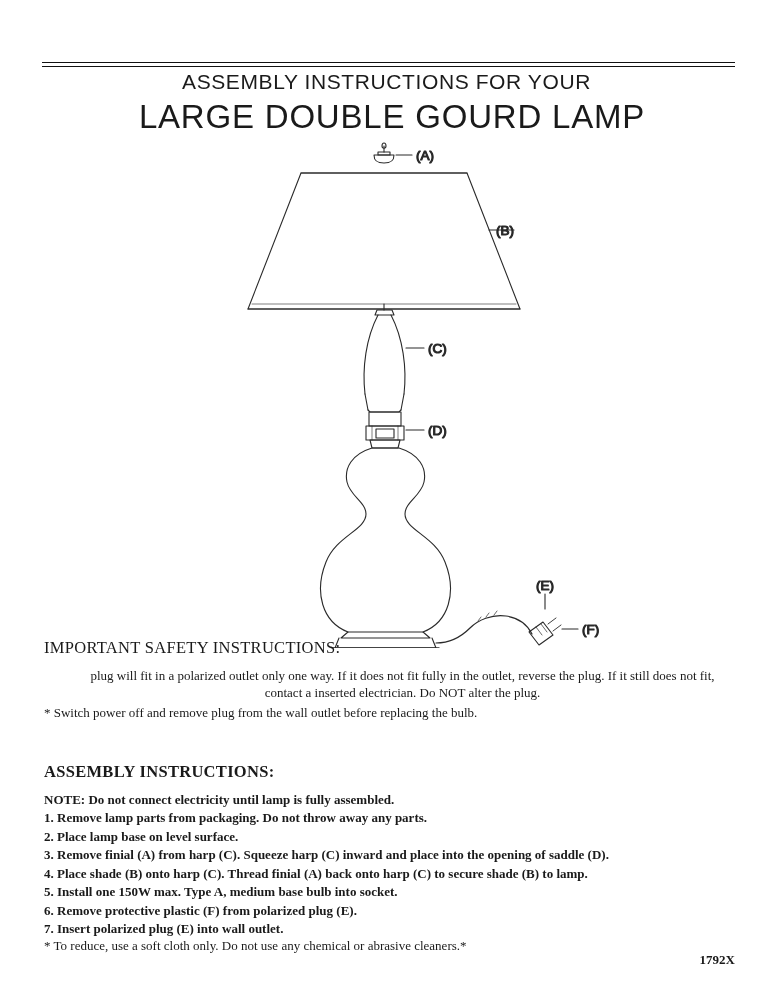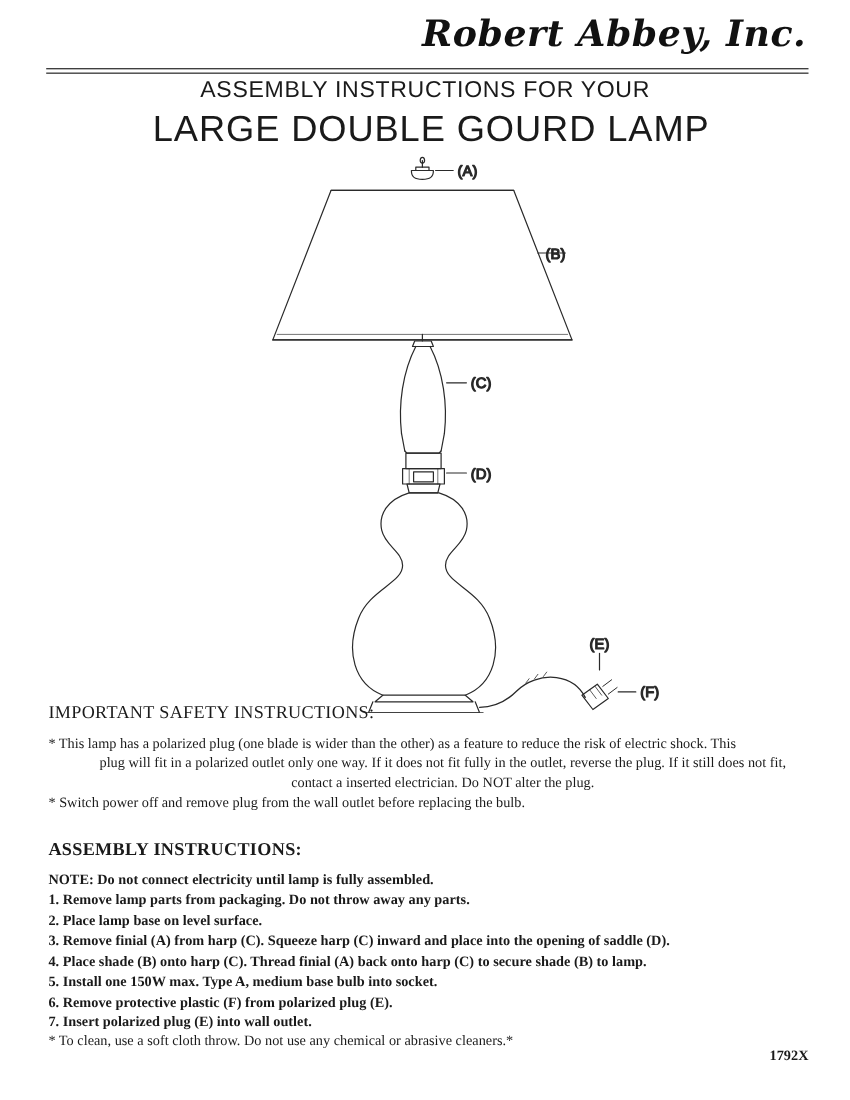--- a/index.html
+++ b/index.html
@@ -147,23 +147,20 @@
     font-size: 13px;
     font-weight: bold;
     font-family: "Liberation Serif", serif;
   }
 </style>
 </head>
 <body>
 
 <div class="page">
 
-  <div class="brand-wrap">
-    <div class="brand">Robert Abbey, Inc.</div>
-  </div>
   <div class="brand-rule"></div>
 
   <div class="title-1">ASSEMBLY INSTRUCTIONS FOR YOUR</div>
   <div class="title-2">LARGE DOUBLE GOURD LAMP</div>
 
   <div class="diagram">
     <svg width="773" height="510" viewBox="0 0 773 510" xmlns="http://www.w3.org/2000/svg">
       <g fill="none" stroke="#2a2a2a" stroke-width="1.1" stroke-linejoin="round" stroke-linecap="round">
 
         <g>
@@ -229,21 +226,20 @@
         <line x1="562" y1="491" x2="578" y2="491"></line>
         <text class="callout" x="582" y="496">(F)</text>
       </g>
     </svg>
   </div>
 
   <div class="section safety">
     <div class="sec-head">IMPORTANT SAFETY INSTRUCTIONS:</div>
     <ul class="bullet-list">
       <li>
-        <span>* This lamp has a polarized plug (one blade is wider than the other) as a feature to reduce the risk of electric shock. This</span>
         <span class="cont">plug will fit in a polarized outlet only one way. If it does not fit fully in the outlet, reverse the plug. If it still does not fit,</span>
         <span class="cont">contact a inserted electrician. Do NOT alter the plug.</span>
       </li>
       <li>* Switch power off and remove plug from the wall outlet before replacing the bulb.</li>
     </ul>
   </div>
 
   <div class="section assembly">
     <div class="sec-head">ASSEMBLY INSTRUCTIONS:</div>
     <div class="note-line">NOTE: Do not connect electricity until lamp is fully assembled.</div>
@@ -251,16 +247,16 @@
       <li>1. Remove lamp parts from packaging. Do not throw away any parts.</li>
       <li>2. Place lamp base on level surface.</li>
       <li>3. Remove finial (A) from harp (C). Squeeze harp (C) inward and place into the opening of saddle (D).</li>
       <li>4. Place shade (B) onto harp (C). Thread finial (A) back onto harp (C) to secure shade (B) to lamp.</li>
       <li>5. Install one 150W max. Type A, medium base bulb into socket.</li>
       <li>6. Remove protective plastic (F) from polarized plug (E).</li>
       <li>7. Insert polarized plug (E) into wall outlet.</li>
     </ol>
   </div>
 
-  <div class="clean-note">* To clean, use a soft cloth throw.  Do not use any chemical or abrasive cleaners.*</div>
+  <div class="clean-note">* To reduce, use a soft cloth only.  Do not use any chemical or abrasive cleaners.*</div>
   <div class="doc-code">1792X</div>
 
 </div>
 
 </body></html>

